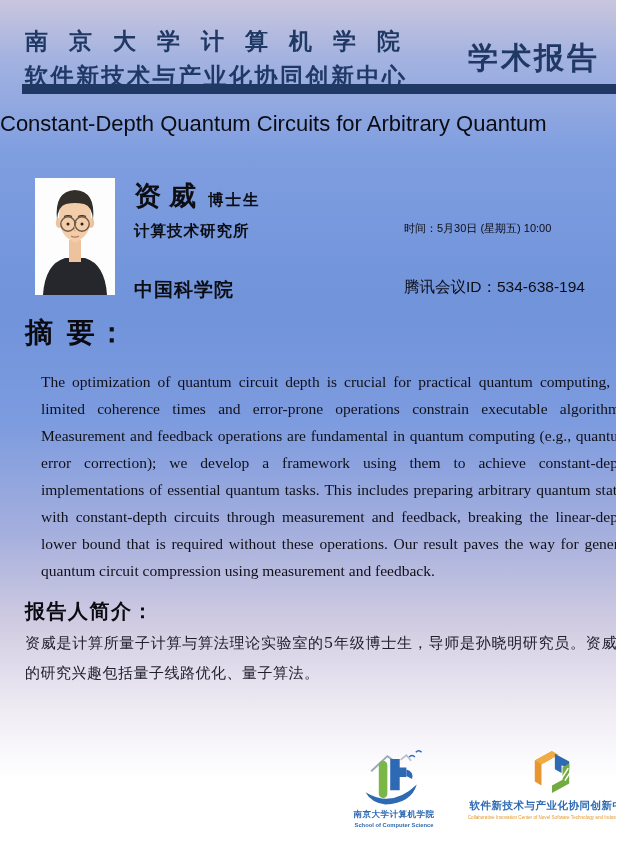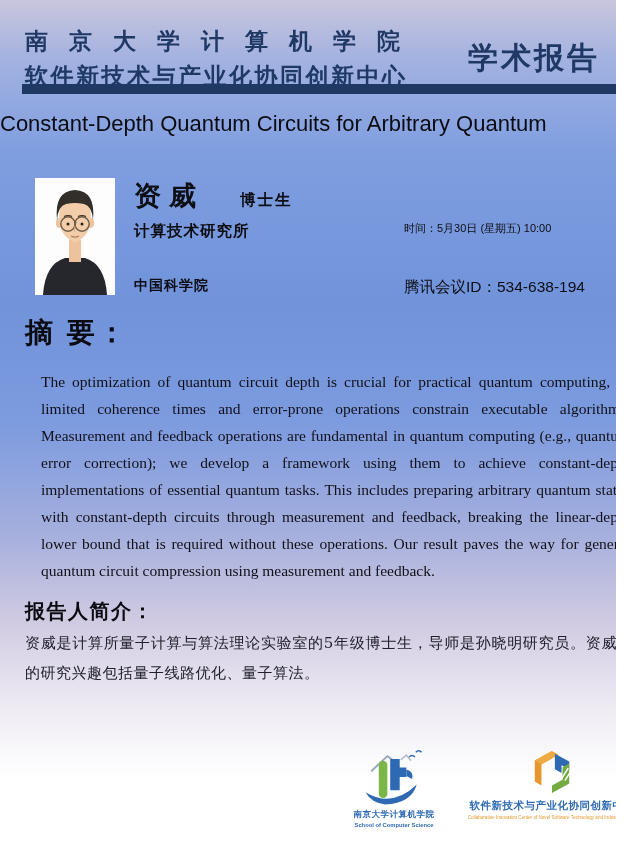--- a/index.html
+++ b/index.html
@@ -25,25 +25,25 @@
   .org-line1{font-size:23px;letter-spacing:21px;white-space:nowrap;}
   .org-line2{font-size:23px;letter-spacing:2.5px;margin-top:4px;white-space:nowrap;}
   .badge{position:absolute;right:16px;top:38px;color:#1f3864;font-size:30px;font-weight:bold;letter-spacing:3px;white-space:nowrap;}
   .bar{position:absolute;left:22px;top:84px;width:607px;height:10px;background:#1f3864;}
   
   .title{position:absolute;left:0;top:109px;width:639px;text-align:left;color:#0b0b12;font-size:22px;line-height:29px;}
   .title div{white-space:nowrap;}
   
   .photo{position:absolute;left:35px;top:178px;width:80px;height:117px;background:#fdfdfd;}
   .photo svg{display:block;width:100%;height:100%;}
-  .name-row{position:absolute;left:134px;top:178px;display:flex;align-items:baseline;color:#0d0d14;gap:32px;}
+  .name-row{position:absolute;left:134px;top:178px;display:flex;align-items:baseline;color:#0d0d14;}
   .sp-name{font-family:"DejaVu Serif",serif;font-size:27px;font-weight:600;letter-spacing:8px;}
   .sp-degree{font-size:15.5px;font-weight:bold;letter-spacing:2px;margin-left:4px;}
   .sp-aff1{position:absolute;left:134px;top:221px;font-size:15.5px;font-weight:600;letter-spacing:1px;color:#0d0d14;}
-  .sp-aff2{position:absolute;left:134px;top:277px;font-size:14px;font-weight:600;letter-spacing:1px;color:#0d0d14;}
+  .sp-aff2{position:absolute;left:134px;top:277px;font-size:19px;font-weight:600;letter-spacing:1px;color:#0d0d14;}
   .sp-time{position:absolute;left:404px;top:221px;font-size:11px;font-weight:500;color:#0d0d14;white-space:nowrap;}
   .sp-meeting{position:absolute;left:404px;top:277px;font-size:15.5px;font-weight:500;color:#0d0d14;white-space:nowrap;}
   
   .abs-heading{position:absolute;left:25px;top:314px;font-size:28px;font-weight:bold;letter-spacing:3px;color:#0a0a10;}
   .abs-body{
     position:absolute;left:25px;top:352px;width:589px;
     font-family:"Liberation Serif",serif;font-size:15.5px;line-height:27px;
     text-align:justify;color:#101018;margin:16px;
   }
   

